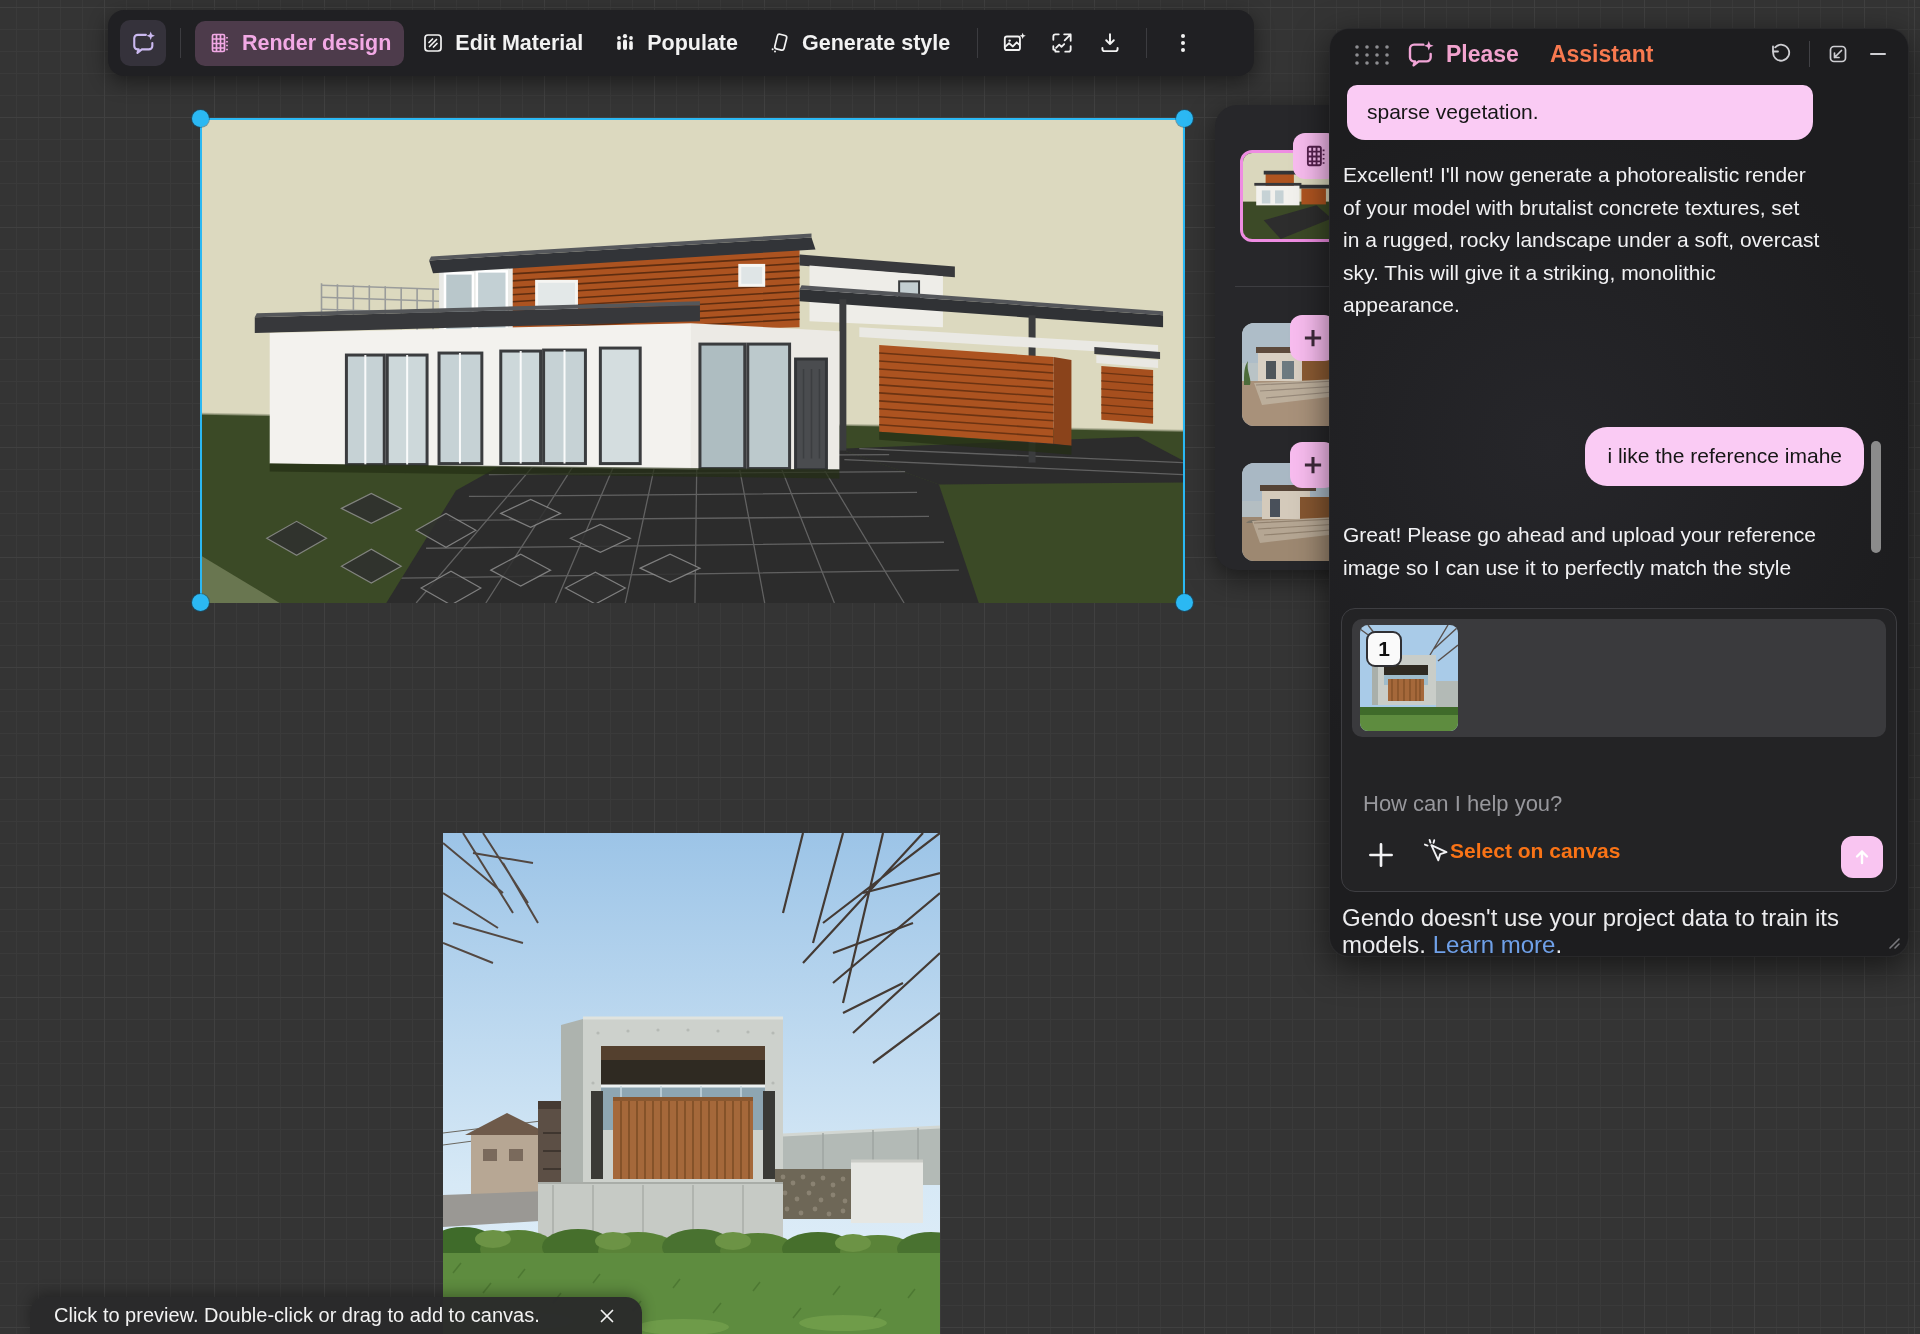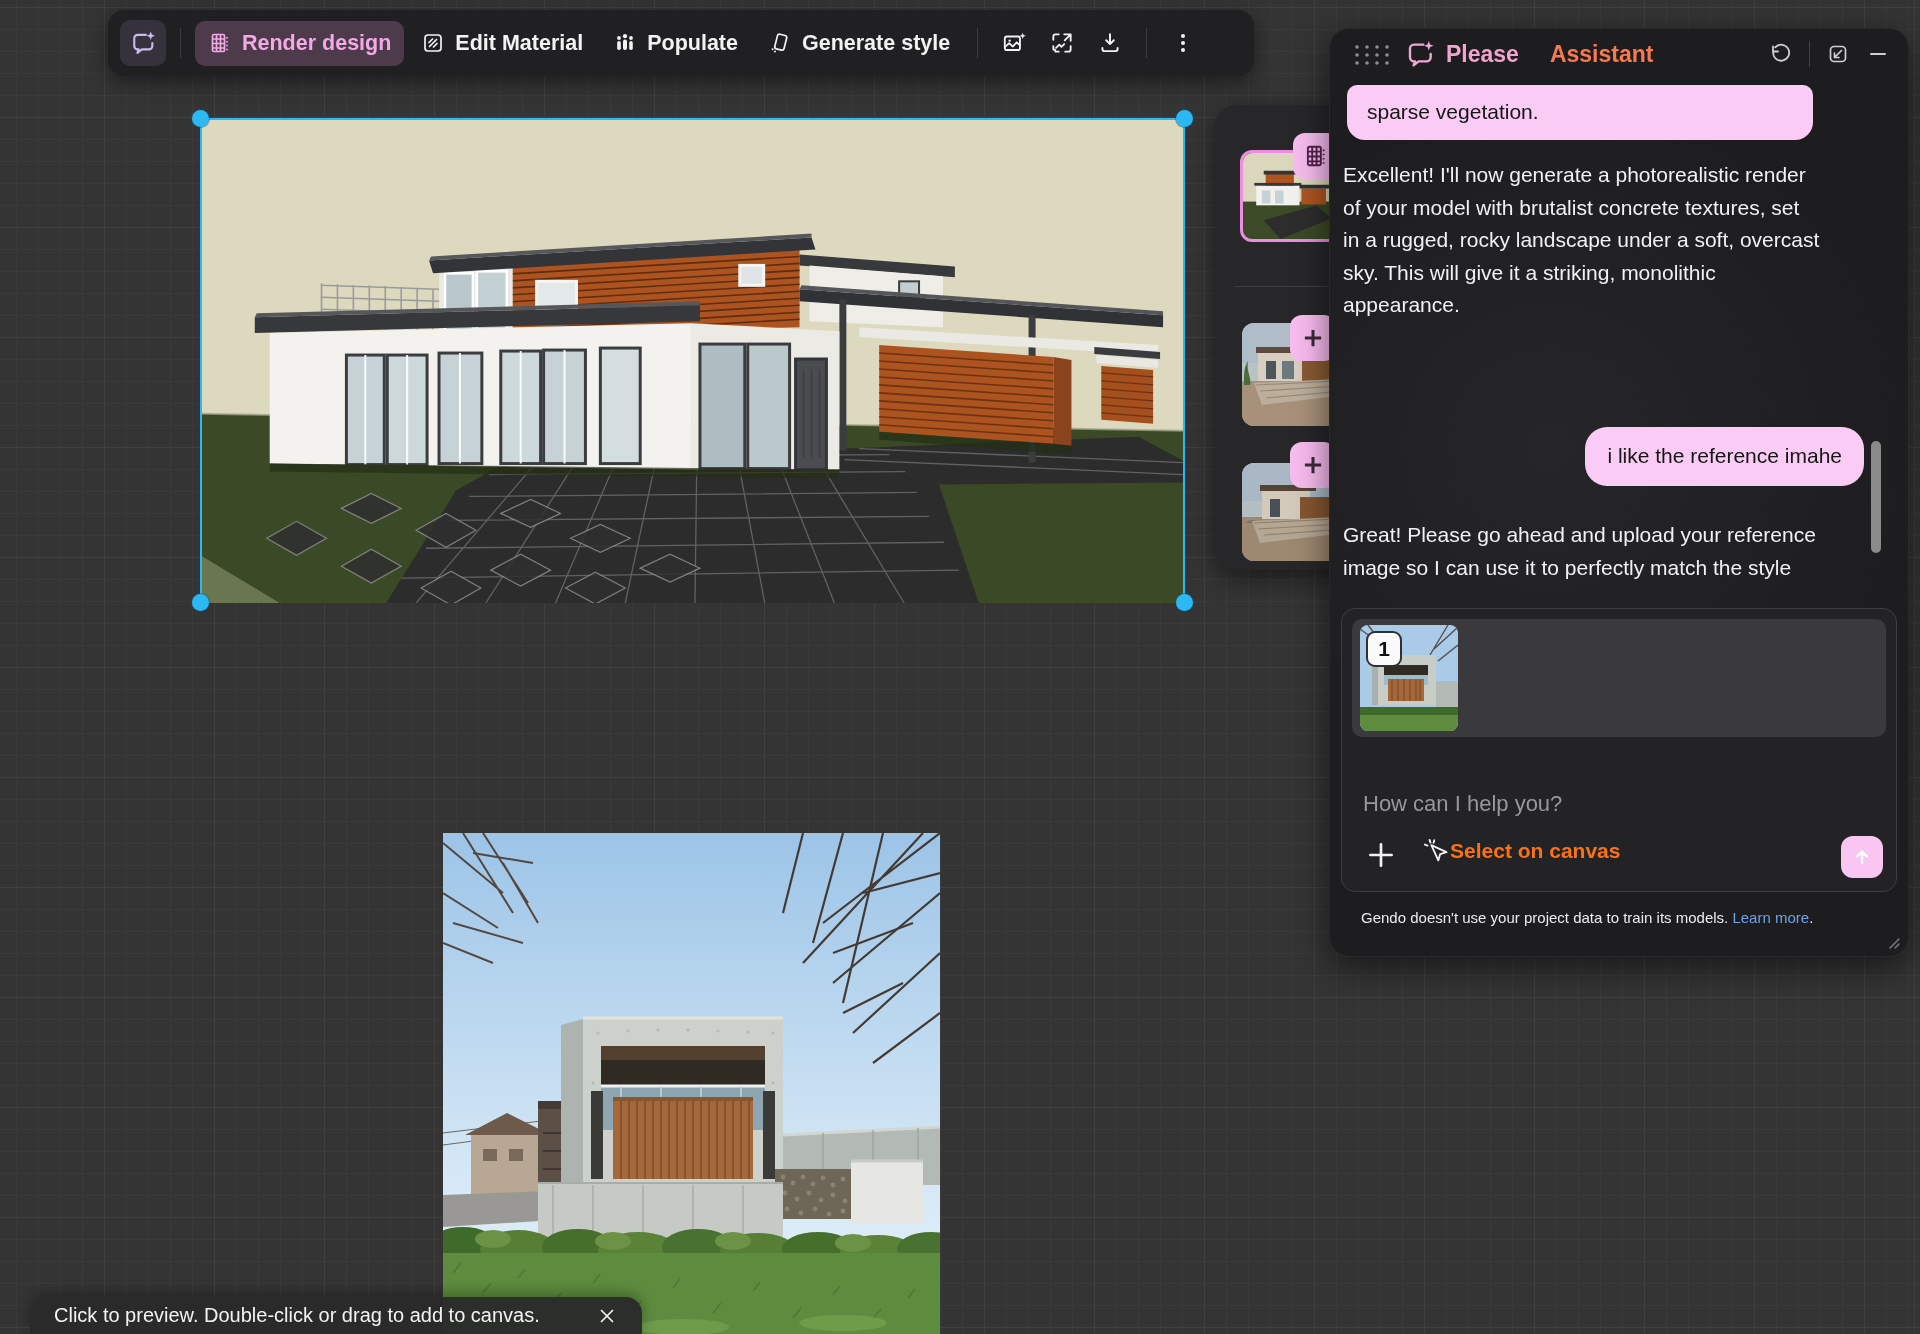--- a/index.html
+++ b/index.html
@@ -94,21 +94,21 @@
     font-size:21px; font-weight:700; display:flex; align-items:center; justify-content:center; }
   #composer-placeholder { position:absolute; left:21px; top:150px; font-size:22px; color:#97979c;margin-top:32px; }
   .composer-row { position:absolute; left:0; bottom:0; width:100%; height:70px; }
   #add-attachment { position:absolute; left:22px; top:17px; background:none; border:none; cursor:pointer; }
   #select-canvas { position:absolute; left:80px; top:16px; display:flex; align-items:center; gap:0;
     background:none; border:none; color:#f97316; font-family:inherit; font-size:21px; font-weight:600; cursor:pointer; }
   #send-btn { position:absolute; right:13px; bottom:13px; width:42px; height:42px;
     background:#f9c5f1; border:none; border-radius:12px; cursor:pointer;
     display:flex; align-items:center; justify-content:center; }
   #chat-footer { position:absolute; left:12px; top:876px; width:548px;
-    font-size:15px; line-height:26.5px; color:#ececee;margin-left:19px; }
+    font-size:24px; line-height:26.5px; color:#ececee; }
   #chat-footer a { color:#6fa0e8; text-decoration:none; cursor:pointer; }
   #resize-handle { position:absolute; right:7px; bottom:6px; cursor:nwse-resize; }
 
   
   #photo-card { left:443px; top:833px; width:497px; height:501px; z-index:2; cursor:pointer; }
   #photo-card svg { display:block; width:100%; height:100%; }
 
   
   #tooltip {
     left:30px; top:1297px; width:612px; height:37px; z-index:7;

